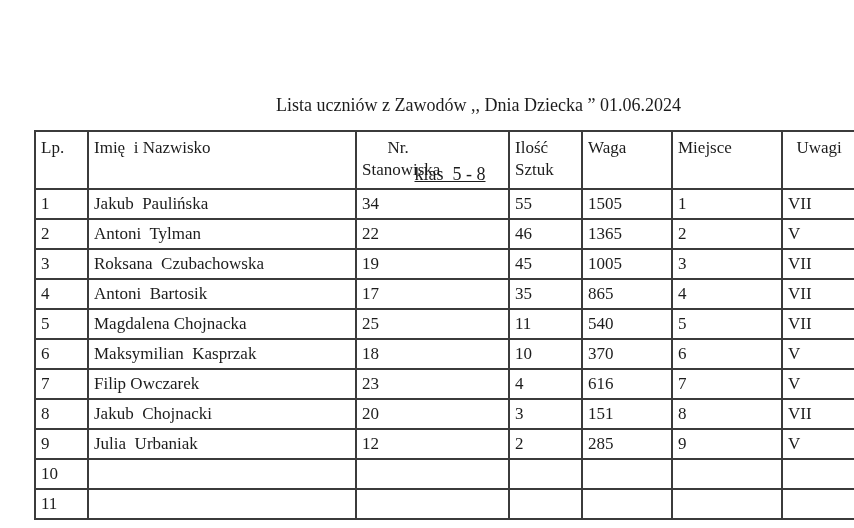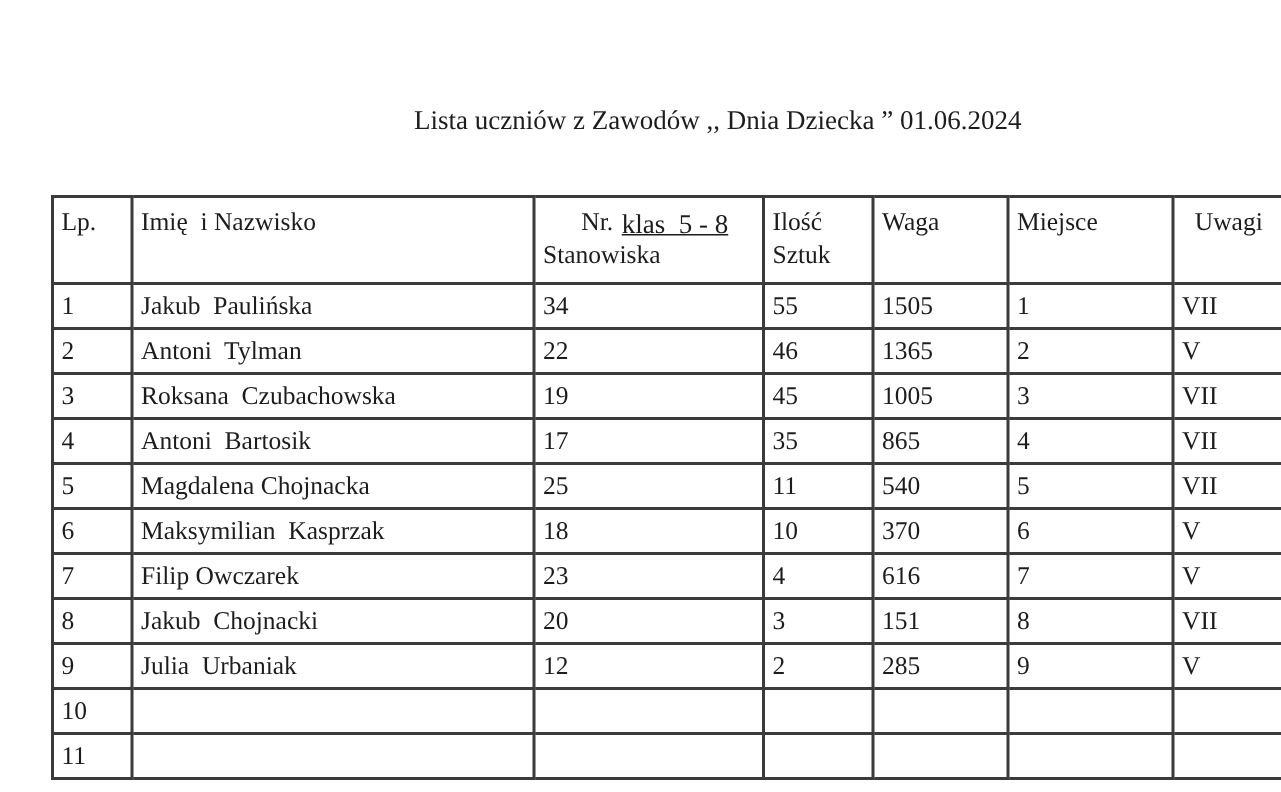--- a/index.html
+++ b/index.html
@@ -14,21 +14,21 @@
   }
   .page {
     position: relative;
     width: 854px;
     height: 528px;
     background: #ffffff;
   }
   .heading {
     position: absolute;
     left: 34px;
-    top: 23px;
+    top: 48px;
     width: 803px;
     font-size: 18px;
     line-height: 23px;
     white-space: pre-wrap;
   }
   .heading .title-line1 {
     text-align: center;
     padding-left: 86px;
   }
   .heading .title-line2 {

